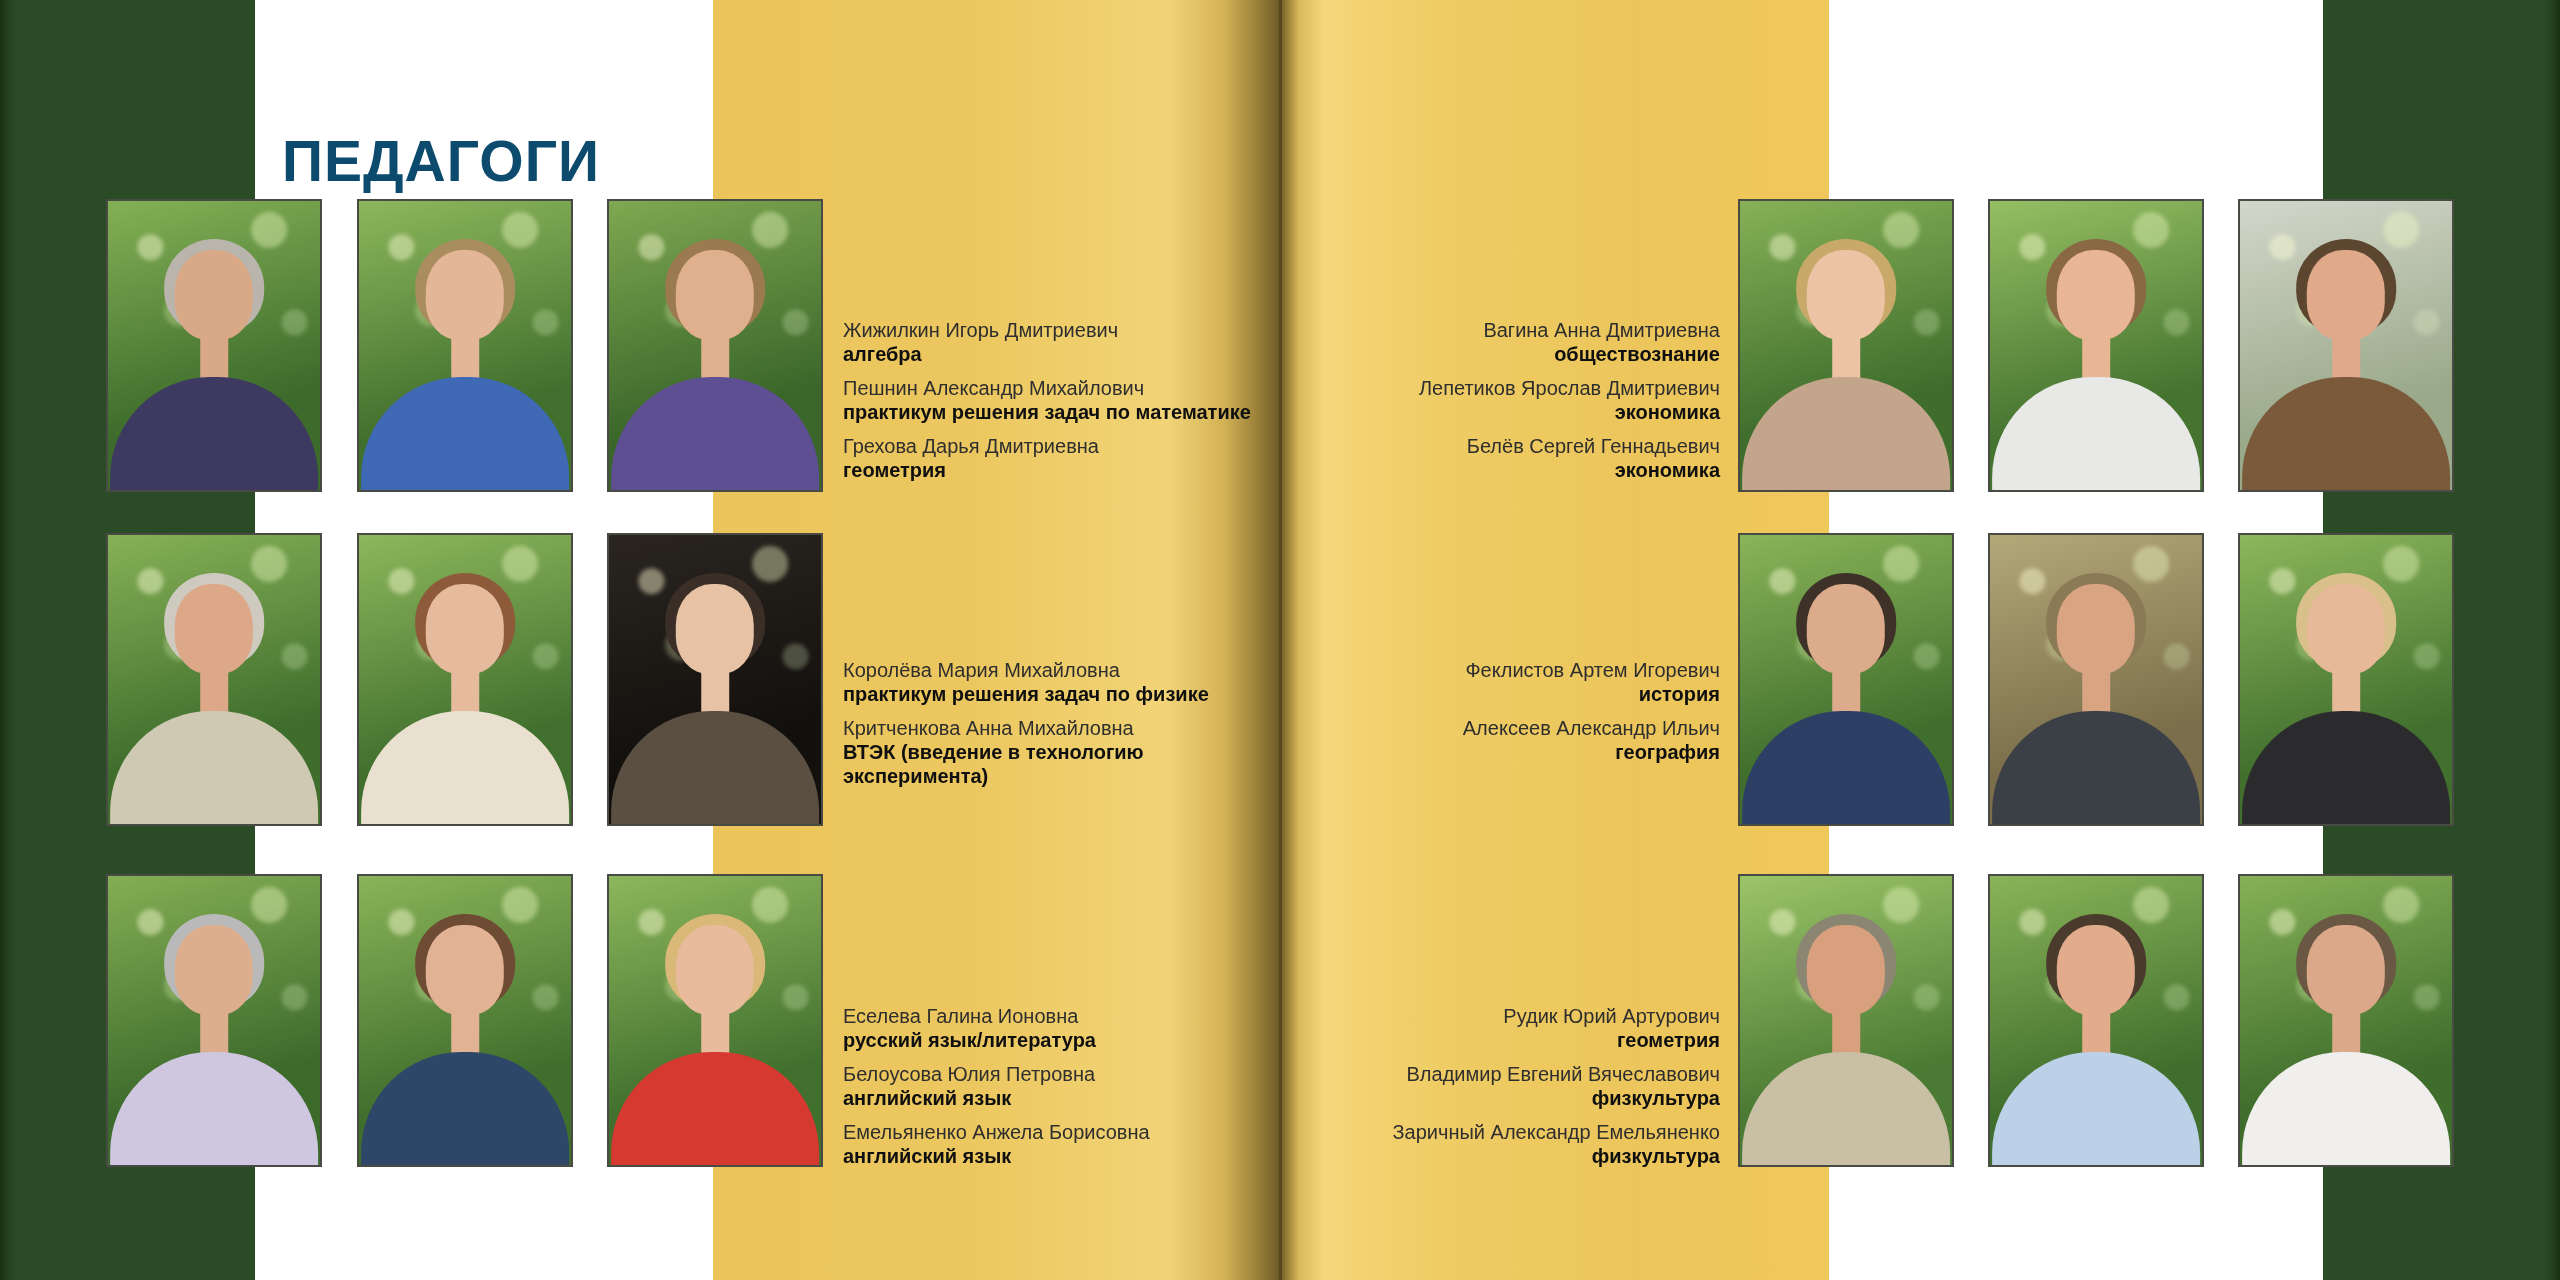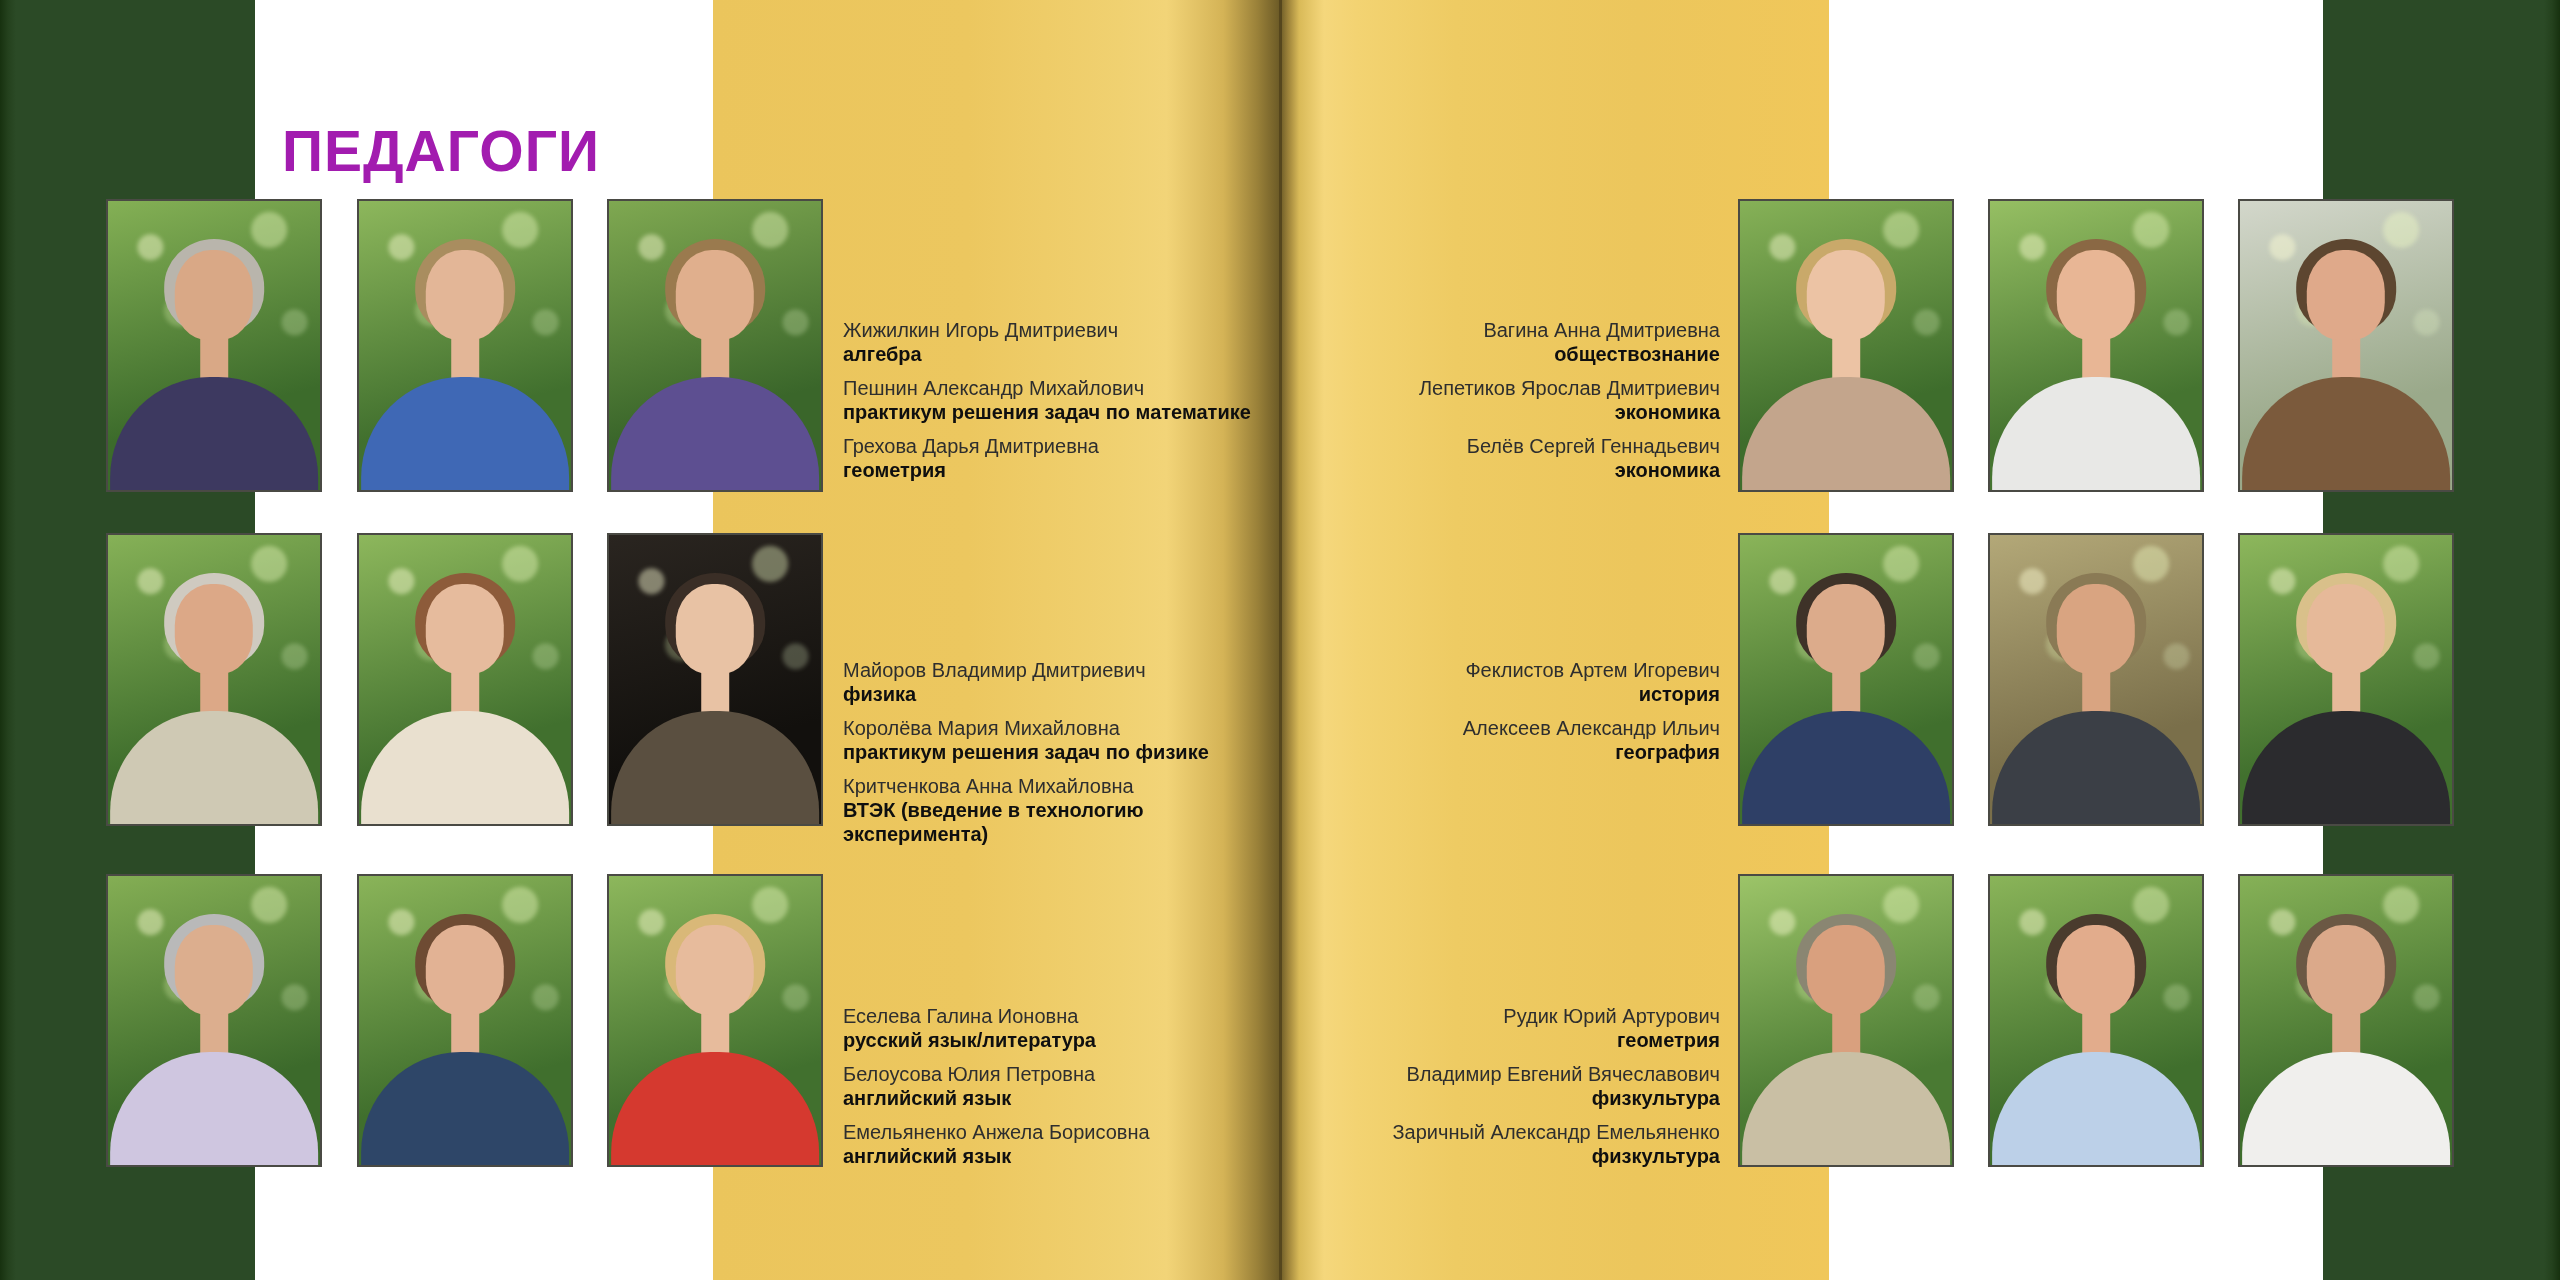--- a/index.html
+++ b/index.html
@@ -12,22 +12,22 @@
   .band-left{left:0;width:255px;background:linear-gradient(90deg,#17310f 0px,#24411d 8px,#2b4a26 16px,#2b4a26 100%);}
   .band-right{left:2323px;width:237px;background:linear-gradient(270deg,#17310f 0px,#24411d 8px,#2b4a26 16px,#2b4a26 100%);}
   .gold{position:absolute;top:0;height:1280px;}
   .gold-left{left:713px;width:567px;
     background:linear-gradient(90deg,#ebc55c 0%,#ecc75f 45%,#f0d171 72%,#f2d478 80%,#d4b356 90%,#9a8139 96%,#6b5a26 100%);}
   .gold-right{left:1280px;width:549px;
     background:linear-gradient(90deg,#6b5a26 0%,#9d833a 1.5%,#d9ba58 3.5%,#f5d77c 8%,#f3d372 14%,#eecb63 32%,#ecc65c 65%,#f0c75a 100%);}
   .fold{position:absolute;top:0;left:1279px;width:3px;height:1280px;background:#55461d;}
 
   
-  .title{position:absolute;left:282px;top:80px;font-size:57px;font-weight:700;
-         letter-spacing:1px;color:#a21caf;white-space:nowrap;}
+  .title{position:absolute;left:282px;top:90px;font-size:57px;font-weight:700;
+         letter-spacing:1px;color:#0c4a6e;white-space:nowrap;}
 
   
   .photo{position:absolute;width:216px;height:293px;box-sizing:border-box;
          border:2px solid #4a4a44;overflow:hidden;background:#40702e;margin:0;}
   .c1{left:106px}.c2{left:357px}.c3{left:607px}
   .c4{left:1738px}.c5{left:1988px}.c6{left:2238px}
   .r1{top:199px}.r2{top:533px}.r3{top:874px}
 
   .pbg{position:absolute;inset:0;}
   .bokeh{position:absolute;inset:0;filter:blur(2px);background:
@@ -221,24 +221,20 @@
         <span class="name">Пешнин Александр Михайлович</span>
         <span class="subject">практикум решения задач по математике</span>
       </div>
       <div class="entry">
         <span class="name">Грехова Дарья Дмитриевна</span>
         <span class="subject">геометрия</span>
       </div>
     </div>
   <div class="tb tb-left t2">
       <div class="entry">
-        <span class="name">Майоров Владимир Дмитриевич</span>
-        <span class="subject">физика</span>
-      </div>
-      <div class="entry">
         <span class="name">Королёва Мария Михайловна</span>
         <span class="subject">практикум решения задач по физике</span>
       </div>
       <div class="entry">
         <span class="name">Критченкова Анна Михайловна</span>
         <span class="subject">ВТЭК (введение в технологию эксперимента)</span>
       </div>
     </div>
   <div class="tb tb-left t3">
       <div class="entry">

